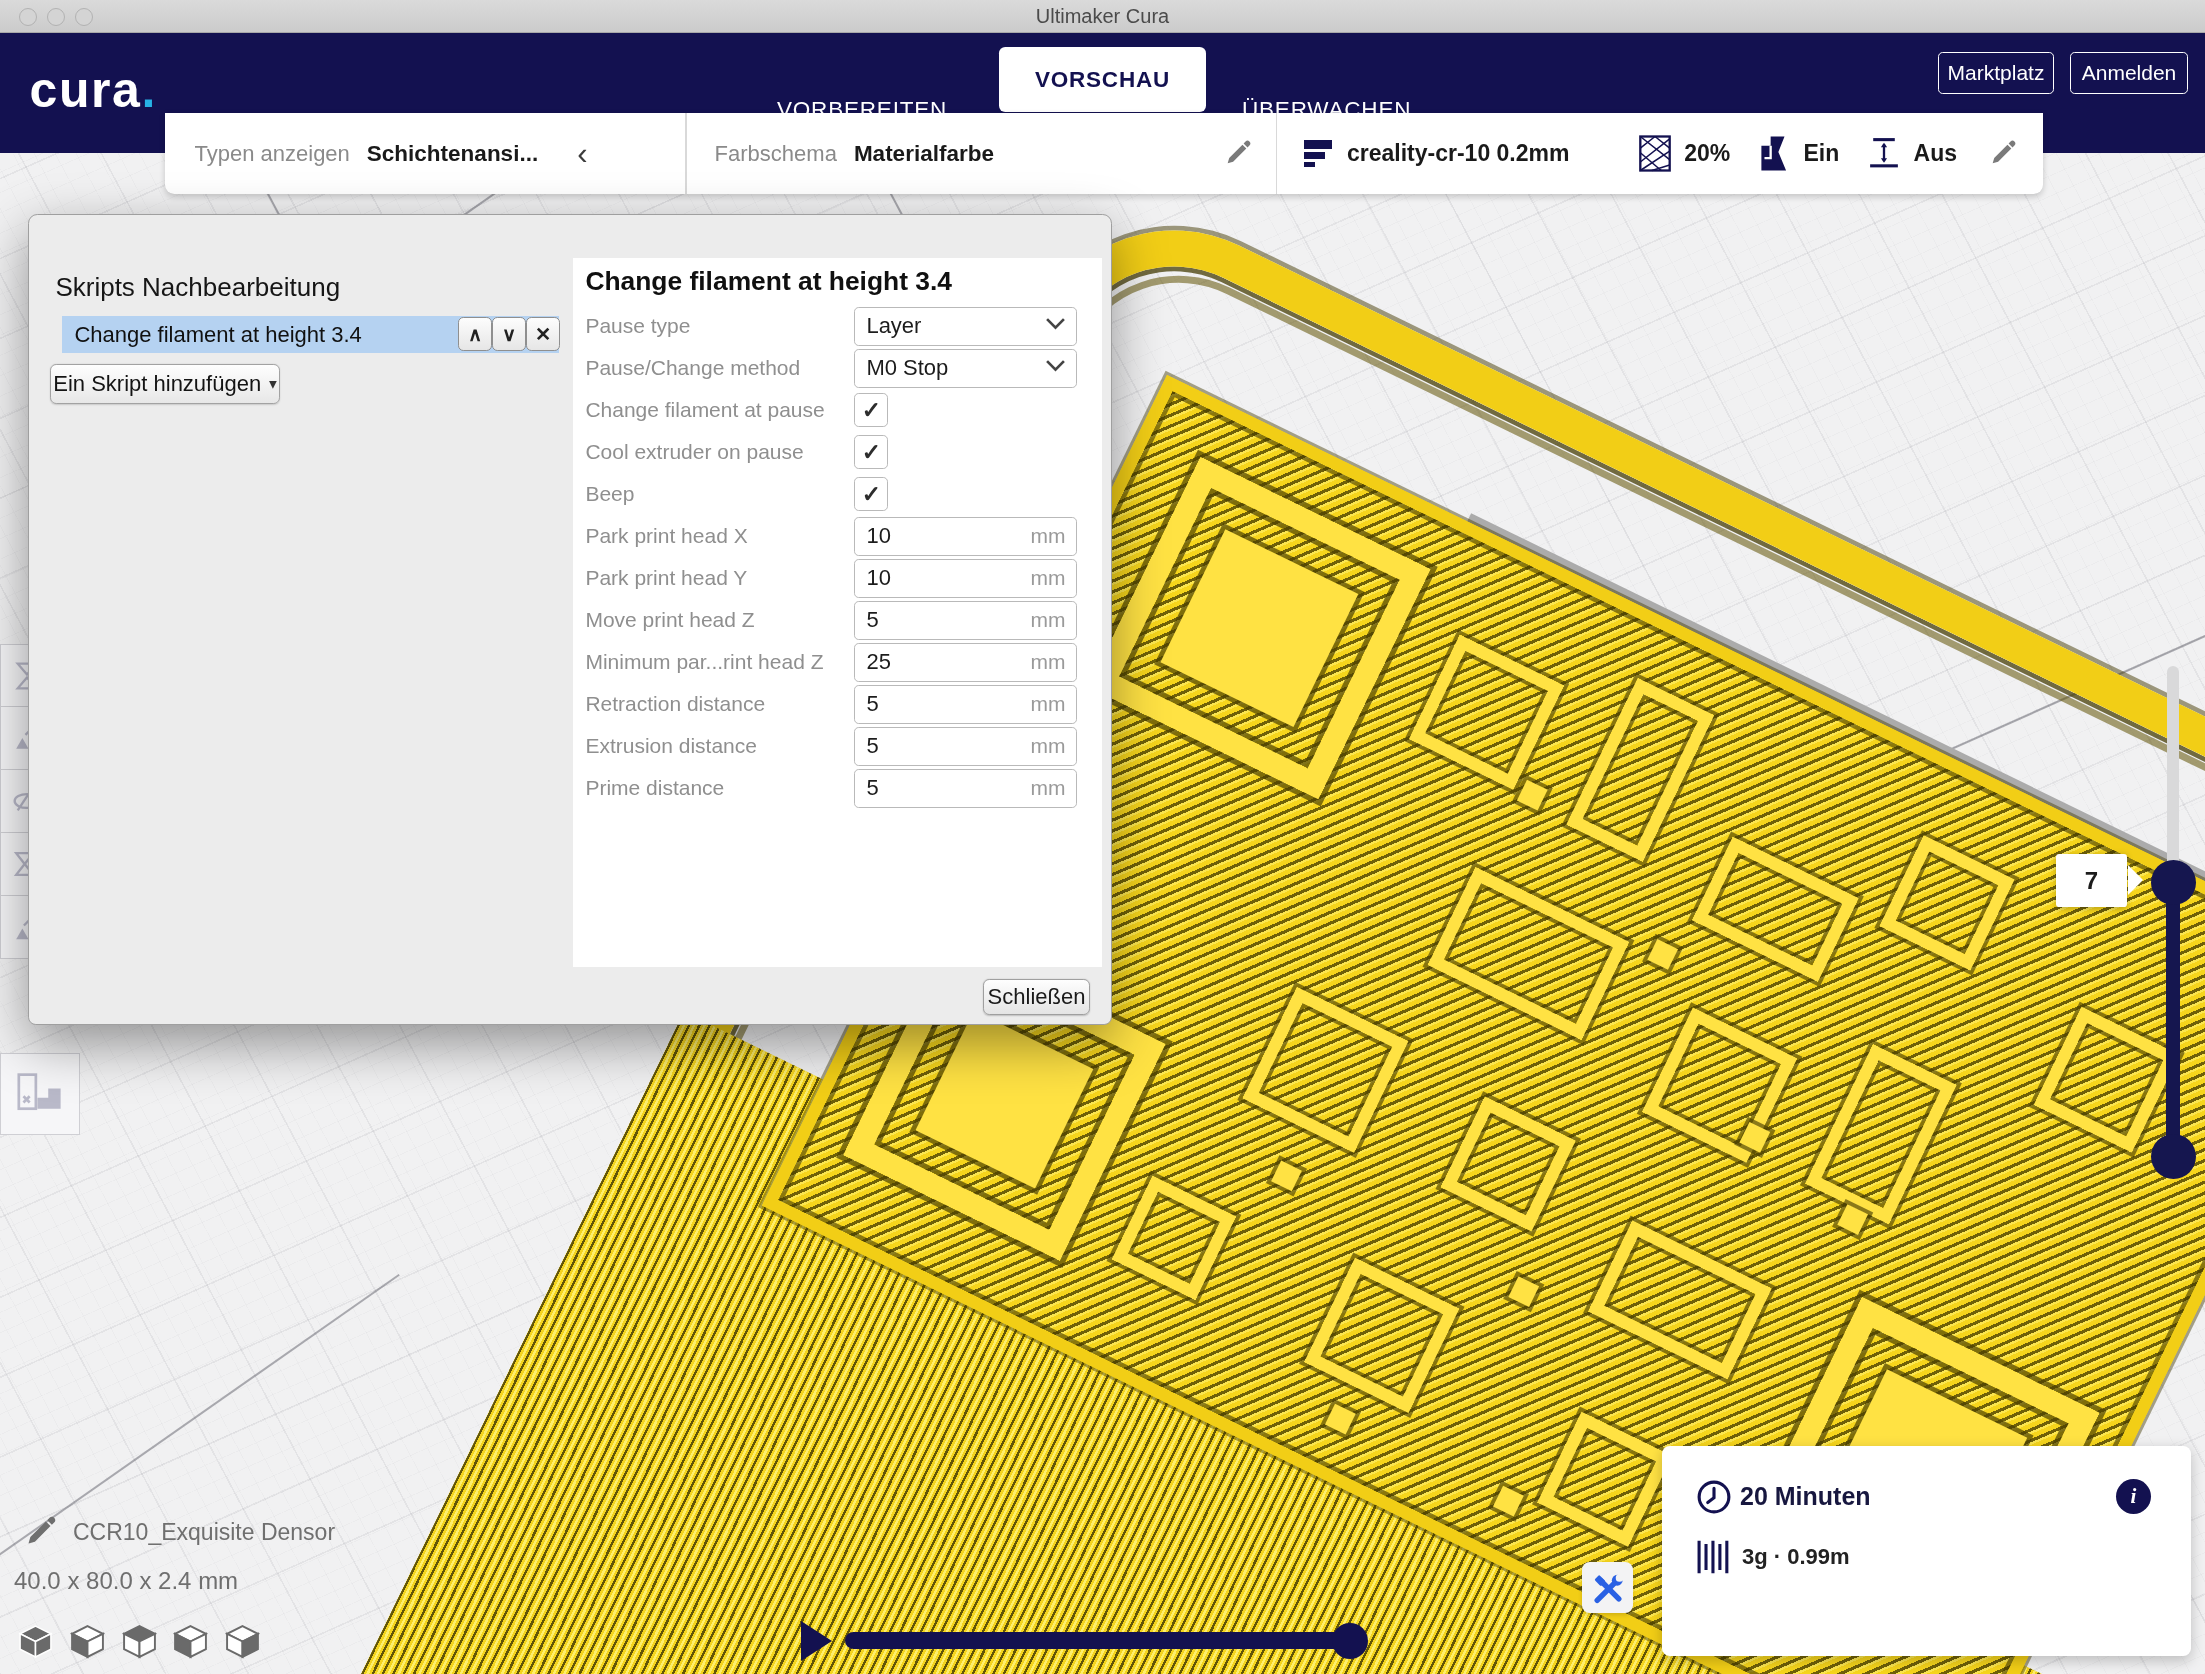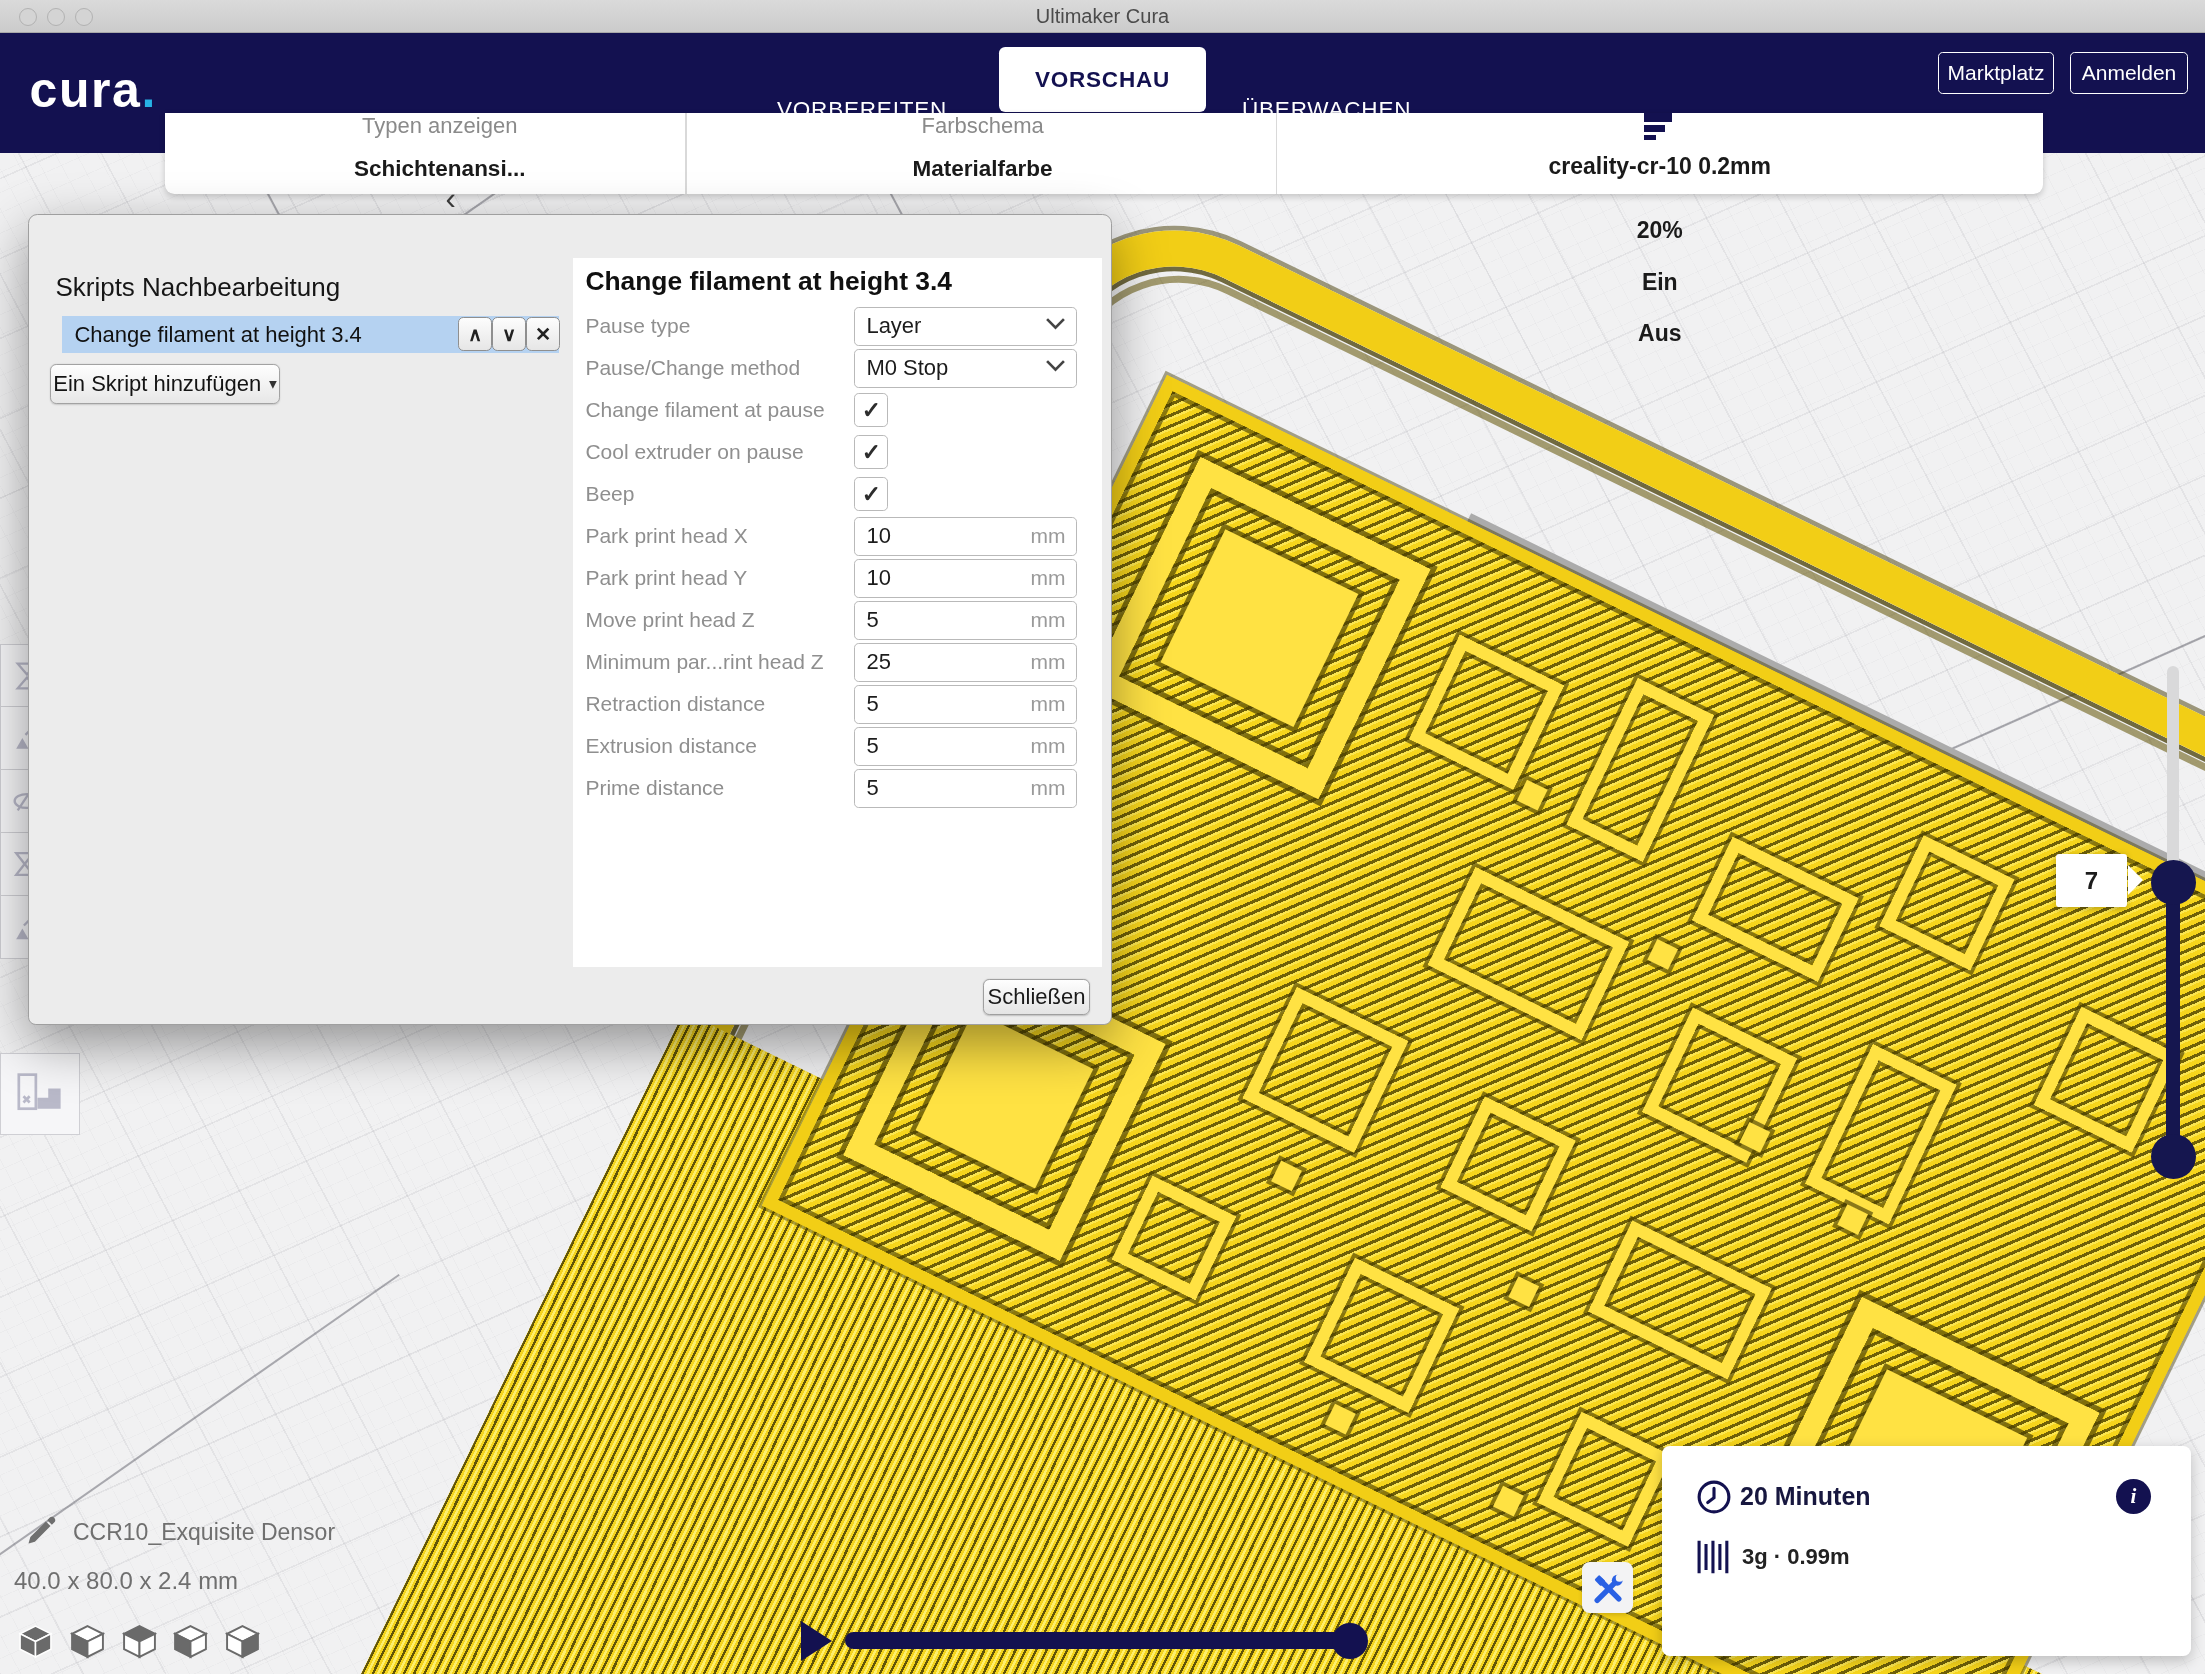--- a/index.html
+++ b/index.html
@@ -20,21 +20,21 @@
   .main-tab { position:absolute; top:61px; height:31px; line-height:31px; 
     color:#fff; font-size:22.5px; font-weight:400; letter-spacing:0.8px; cursor:pointer; }
   #tab-preview { position:absolute; left:999px; top:14px; width:207px; height:65px; background:#fff;
     border-radius:6.2px; text-align:center; line-height:65px; color:#131150; font-size:22.5px; font-weight:700; letter-spacing:0.8px; }
   .hdr-btn { position:absolute; top:18.6px; height:42px; border:1.6px solid #fff; border-radius:4.7px;
     color:#fff; font-size:21px; text-align:center; line-height:39px; background:transparent; }
 
   
   #stagebar { position:absolute; left:165px; top:113px; width:1878px; height:81px; background:#fff;
     border-radius:0 0 9.3px 9.3px; box-shadow:0 2.3px 6.2px rgba(0,0,0,.18); display:flex; align-items:center; z-index:13; }
-  .sb-cell { height:100%; display:flex; align-items:center;flex-direction:column; }
+  .sb-cell { height:100%; display:flex; align-items:center; }
   .sb-div { width:1.6px; height:100%; background:#d9d9d9; }
   .sb-label { color:#8a8a8a; font-size:22px; }
   .sb-value { color:#1a1a1a; font-size:22.5px; font-weight:700; }
   .collapse-chev { color:#3c3c3c; font-size:31px; font-weight:400; line-height:0; }
   .pencil { width:28px; height:28px; }
 
   
   #viewport { position:absolute; left:0; top:33px; width:2205px; height:1642px; overflow:hidden; z-index:1;
     background:#f1f1f2;
     background-image:

